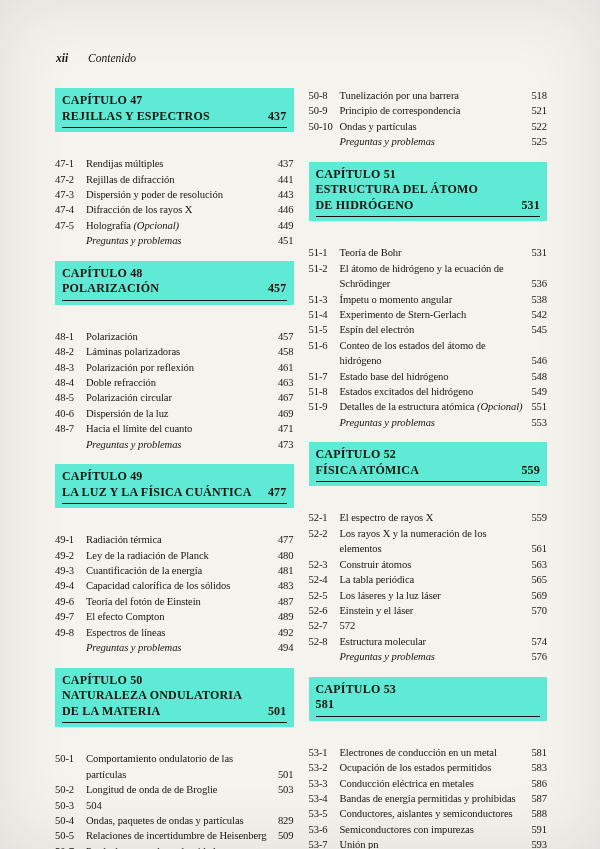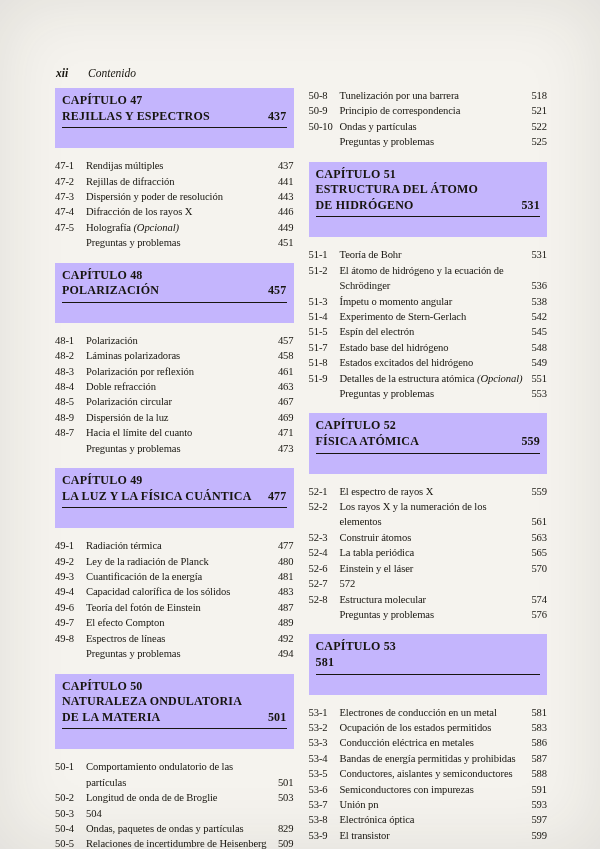--- a/index.html
+++ b/index.html
@@ -11,53 +11,53 @@
     overflow:hidden;
   }
   .page {
     position:relative;
     width:600px; height:849px;
     background:#f5f3ee;
     box-shadow: inset 0 0 70px rgba(40,35,25,.10);
     overflow:hidden;
   }
   .page-head {
-    position:absolute; top:67px; left:56px;
+    position:absolute; top:52px; left:56px;
     font-size:11.5px; font-style:italic;
   }
   .folio { font-weight:bold; margin-right:17px; }
   .columns {
     position:absolute; top:88px; left:55px; width:492px;
     display:flex; gap:15px;
   }
   .col { flex:1 1 0; min-width:0; }
   .chapter-block { margin-bottom:12px; }
   .chapter-heading {
-    background:#c4b5fd;
-    padding:5px 7px 20px 7px;
-    margin-bottom:10px;
+    background:#5eead4;
+    padding:5px 7px 4px 7px;
+    margin-bottom:24px;
   }
   .ch-inner { border-bottom:1.6px solid #181510; padding-bottom:3px; }
   .ch-kicker, .ch-title, .ch-page {
     font-weight:bold; font-size:12px; line-height:15.6px; letter-spacing:.2px;
   }
   .ch-row { display:flex; justify-content:space-between;align-items:center; }
   .ch-title { white-space:pre-line; }
   .ch-page { align-self:flex-end; }
   .entries { }
   .entry {
     display:flex;
     font-size:10.6px; line-height:15.4px;
     letter-spacing:-0.1px;
   }
   .e-num { flex:0 0 31px; }
   .e-title { flex:1 1 auto; padding-right:5px; min-width:0; }
   .t-main { white-space:pre-line; }
   .e-page { flex:0 0 auto; align-self:flex-end; }
-  .entry.italic .t-main { }
+  .entry.italic .t-main { font-style:italic; }
   .t-opt { font-style:italic; }
 </style>
 </head>
 <body>
 
 <div class="page">
   <header class="page-head">
     <span class="folio">xii</span>
     <span class="head-title">Contenido</span>
   </header>
@@ -136,21 +136,21 @@
               <span class="e-num">48-4</span>
               <span class="e-title"><span class="t-main">Doble refracción</span></span>
               <span class="e-page">463</span>
             </div>
             <div class="entry">
               <span class="e-num">48-5</span>
               <span class="e-title"><span class="t-main">Polarización circular</span></span>
               <span class="e-page">467</span>
             </div>
             <div class="entry">
-              <span class="e-num">48-9</span>
+              <span class="e-num">40-6</span>
               <span class="e-title"><span class="t-main">Dispersión de la luz</span></span>
               <span class="e-page">469</span>
             </div>
             <div class="entry">
               <span class="e-num">48-7</span>
               <span class="e-title"><span class="t-main">Hacia el límite del cuanto</span></span>
               <span class="e-page">471</span>
             </div>
             <div class="entry italic">
               <span class="e-num"></span>
@@ -315,20 +315,25 @@
               <span class="e-num">51-4</span>
               <span class="e-title"><span class="t-main">Experimento de Stern-Gerlach</span></span>
               <span class="e-page">542</span>
             </div>
             <div class="entry">
               <span class="e-num">51-5</span>
               <span class="e-title"><span class="t-main">Espín del electrón</span></span>
               <span class="e-page">545</span>
             </div>
             <div class="entry">
+              <span class="e-num">51-6</span>
+              <span class="e-title"><span class="t-main">Conteo de los estados del átomo de hidrógeno</span></span>
+              <span class="e-page">546</span>
+            </div>
+            <div class="entry">
               <span class="e-num">51-7</span>
               <span class="e-title"><span class="t-main">Estado base del hidrógeno</span></span>
               <span class="e-page">548</span>
             </div>
             <div class="entry">
               <span class="e-num">51-8</span>
               <span class="e-title"><span class="t-main">Estados excitados del hidrógeno</span></span>
               <span class="e-page">549</span>
             </div>
             <div class="entry">
@@ -366,20 +371,25 @@
             </div>
             <div class="entry">
               <span class="e-num">52-3</span>
               <span class="e-title"><span class="t-main">Construir átomos</span></span>
               <span class="e-page">563</span>
             </div>
             <div class="entry">
               <span class="e-num">52-4</span>
               <span class="e-title"><span class="t-main">La tabla periódica</span></span>
               <span class="e-page">565</span>
+            </div>
+            <div class="entry">
+              <span class="e-num">52-5</span>
+              <span class="e-title"><span class="t-main">Los láseres y la luz láser</span></span>
+              <span class="e-page">569</span>
             </div>
             <div class="entry">
               <span class="e-num">52-6</span>
               <span class="e-title"><span class="t-main">Einstein y el láser</span></span>
               <span class="e-page">570</span>
             </div>
             <div class="entry">
               <span class="e-num">52-7</span>
               <span class="e-page">572</span>
             </div>

